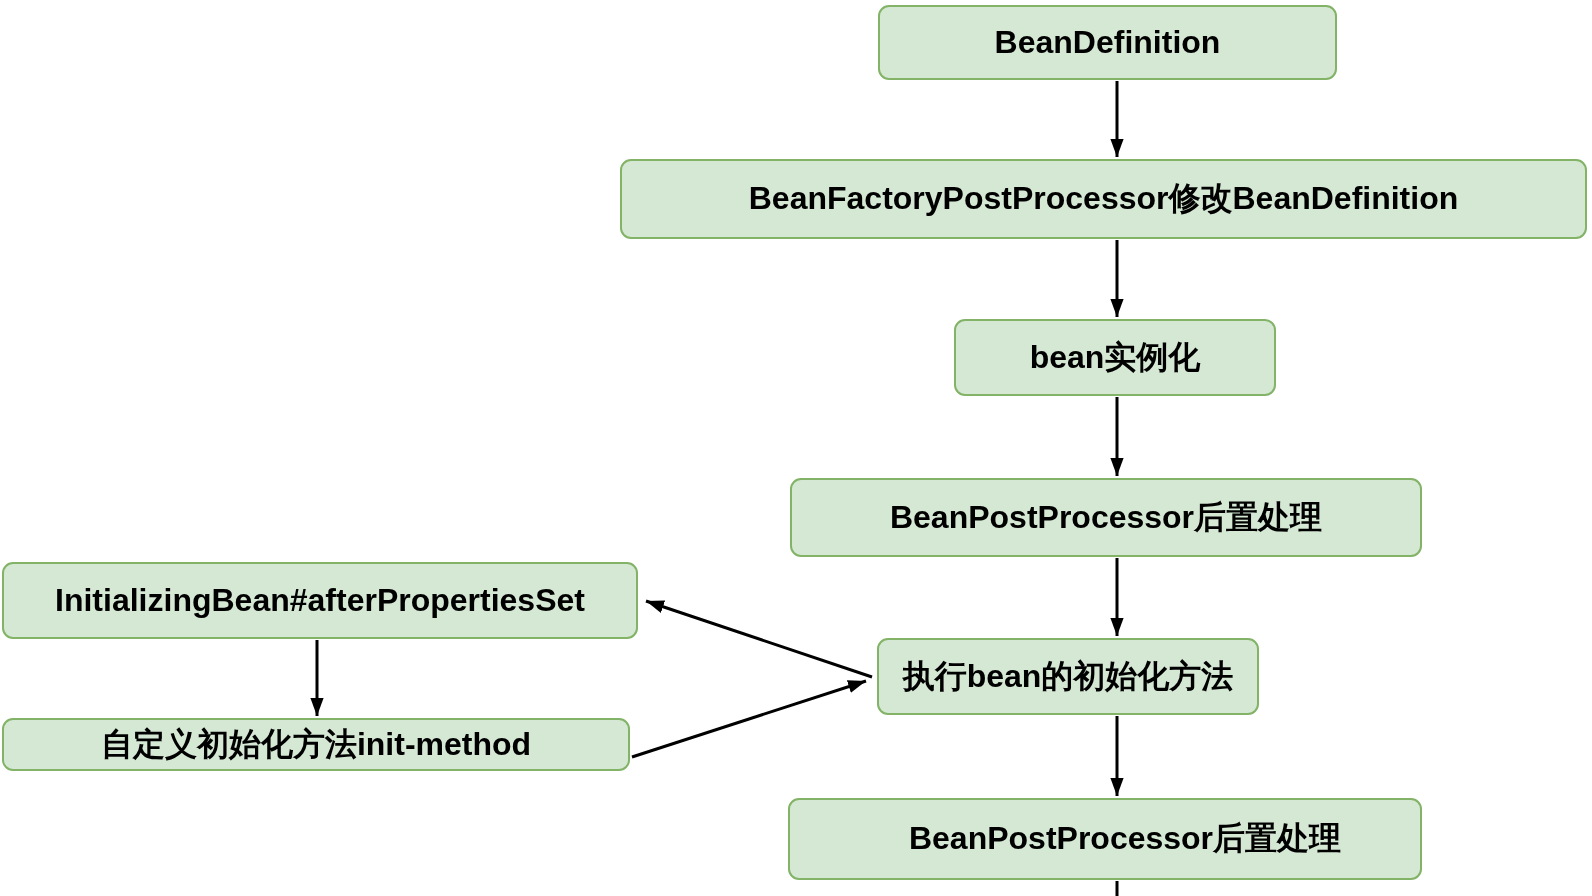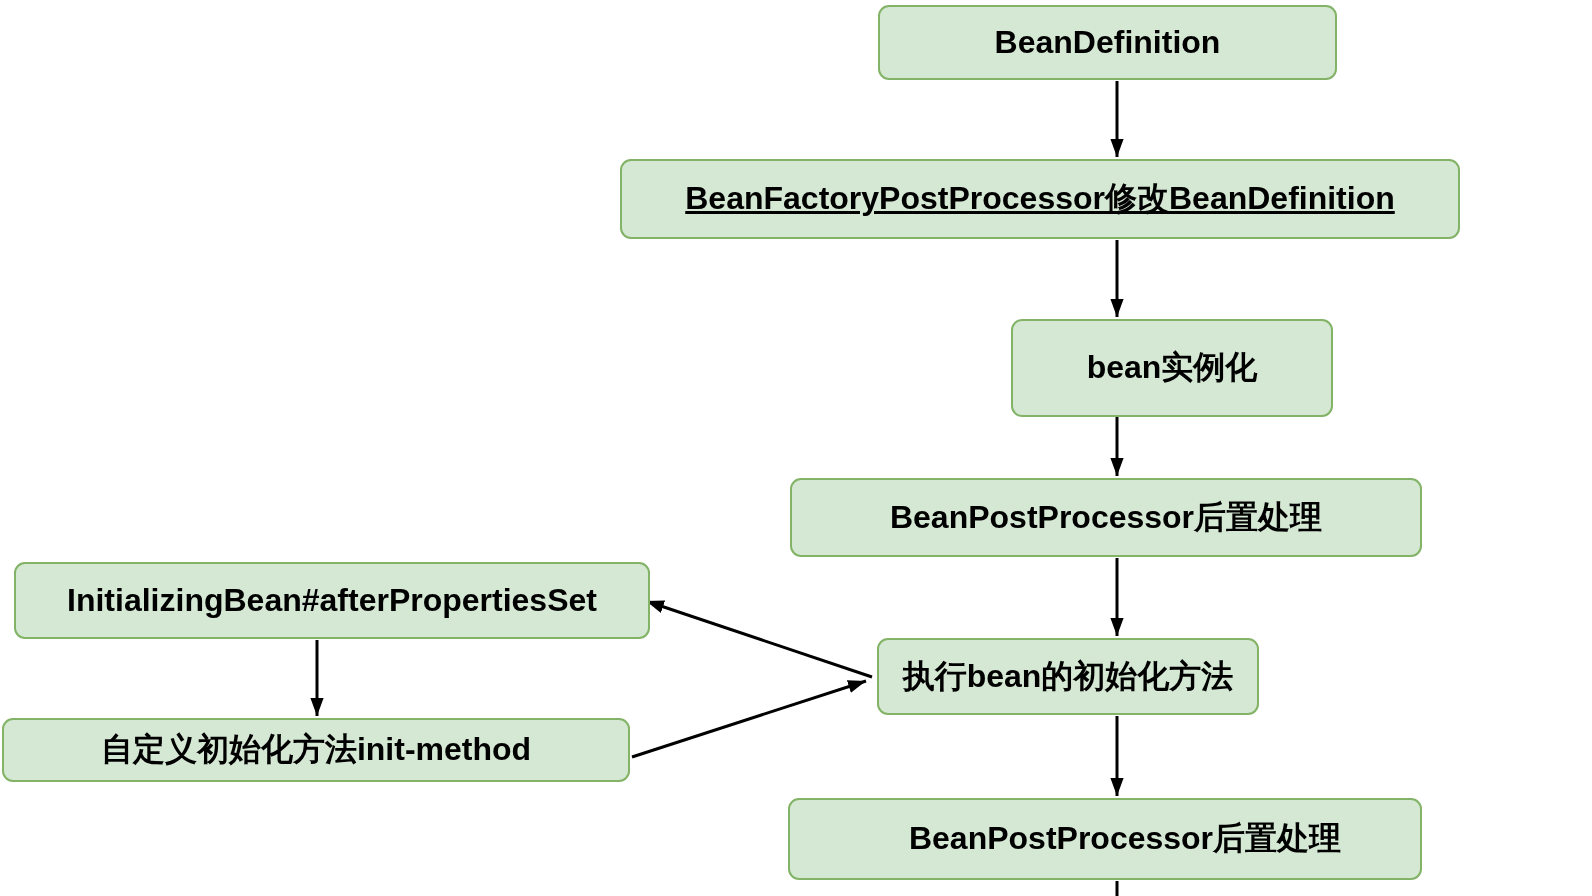--- a/index.html
+++ b/index.html
@@ -55,21 +55,21 @@
       <line x1="1117" y1="397" x2="1117" y2="476" stroke="#000000" stroke-width="3" marker-end="url(#arrowhead)"></line>
       <line x1="1117" y1="558" x2="1117" y2="636" stroke="#000000" stroke-width="3" marker-end="url(#arrowhead)"></line>
       <line x1="1117" y1="716" x2="1117" y2="796" stroke="#000000" stroke-width="3" marker-end="url(#arrowhead)"></line>
       <line x1="1117" y1="881" x2="1117" y2="897" stroke="#000000" stroke-width="3"></line>
       <line x1="317" y1="640" x2="317" y2="716" stroke="#000000" stroke-width="3" marker-end="url(#arrowhead)"></line>
       <line x1="872" y1="677" x2="646" y2="601" stroke="#000000" stroke-width="3" marker-end="url(#arrowhead)"></line>
       <line x1="632" y1="757" x2="866" y2="681" stroke="#000000" stroke-width="3" marker-end="url(#arrowhead)"></line>
     </svg>
   <div>
       <div class="node" style="left: 878px; top: 5px; width: 459px; height: 75px;">BeanDefinition</div>
-      <div class="node" style="left: 620px; top: 159px; width: 840px; height: 80px; text-decoration: underline;">BeanFactoryPostProcessor修改BeanDefinition</div>
-      <div class="node" style="left: 1011px; top: 319px; width: 322px; height: 98px;">bean实例化</div>
+      <div class="node" style="left: 620px; top: 159px; width: 967px; height: 80px;">BeanFactoryPostProcessor修改BeanDefinition</div>
+      <div class="node" style="left: 954px; top: 319px; width: 322px; height: 77px;">bean实例化</div>
       <div class="node" style="left: 790px; top: 478px; width: 632px; height: 79px;">BeanPostProcessor后置处理</div>
       <div class="node" style="left: 877px; top: 638px; width: 382px; height: 77px;">执行bean的初始化方法</div>
       <div class="node" style="left: 788px; top: 798px; width: 634px; height: 82px; padding-left: 40px;">BeanPostProcessor后置处理</div>
-      <div class="node" style="left: 14px; top: 562px; width: 636px; height: 77px;">InitializingBean#afterPropertiesSet</div>
-      <div class="node" style="left: 2px; top: 718px; width: 628px; height: 64px;">自定义初始化方法init-method</div>
+      <div class="node" style="left: 2px; top: 562px; width: 636px; height: 77px;">InitializingBean#afterPropertiesSet</div>
+      <div class="node" style="left: 2px; top: 718px; width: 628px; height: 53px;">自定义初始化方法init-method</div>
     </div>
 </div>
 
 </body></html>

